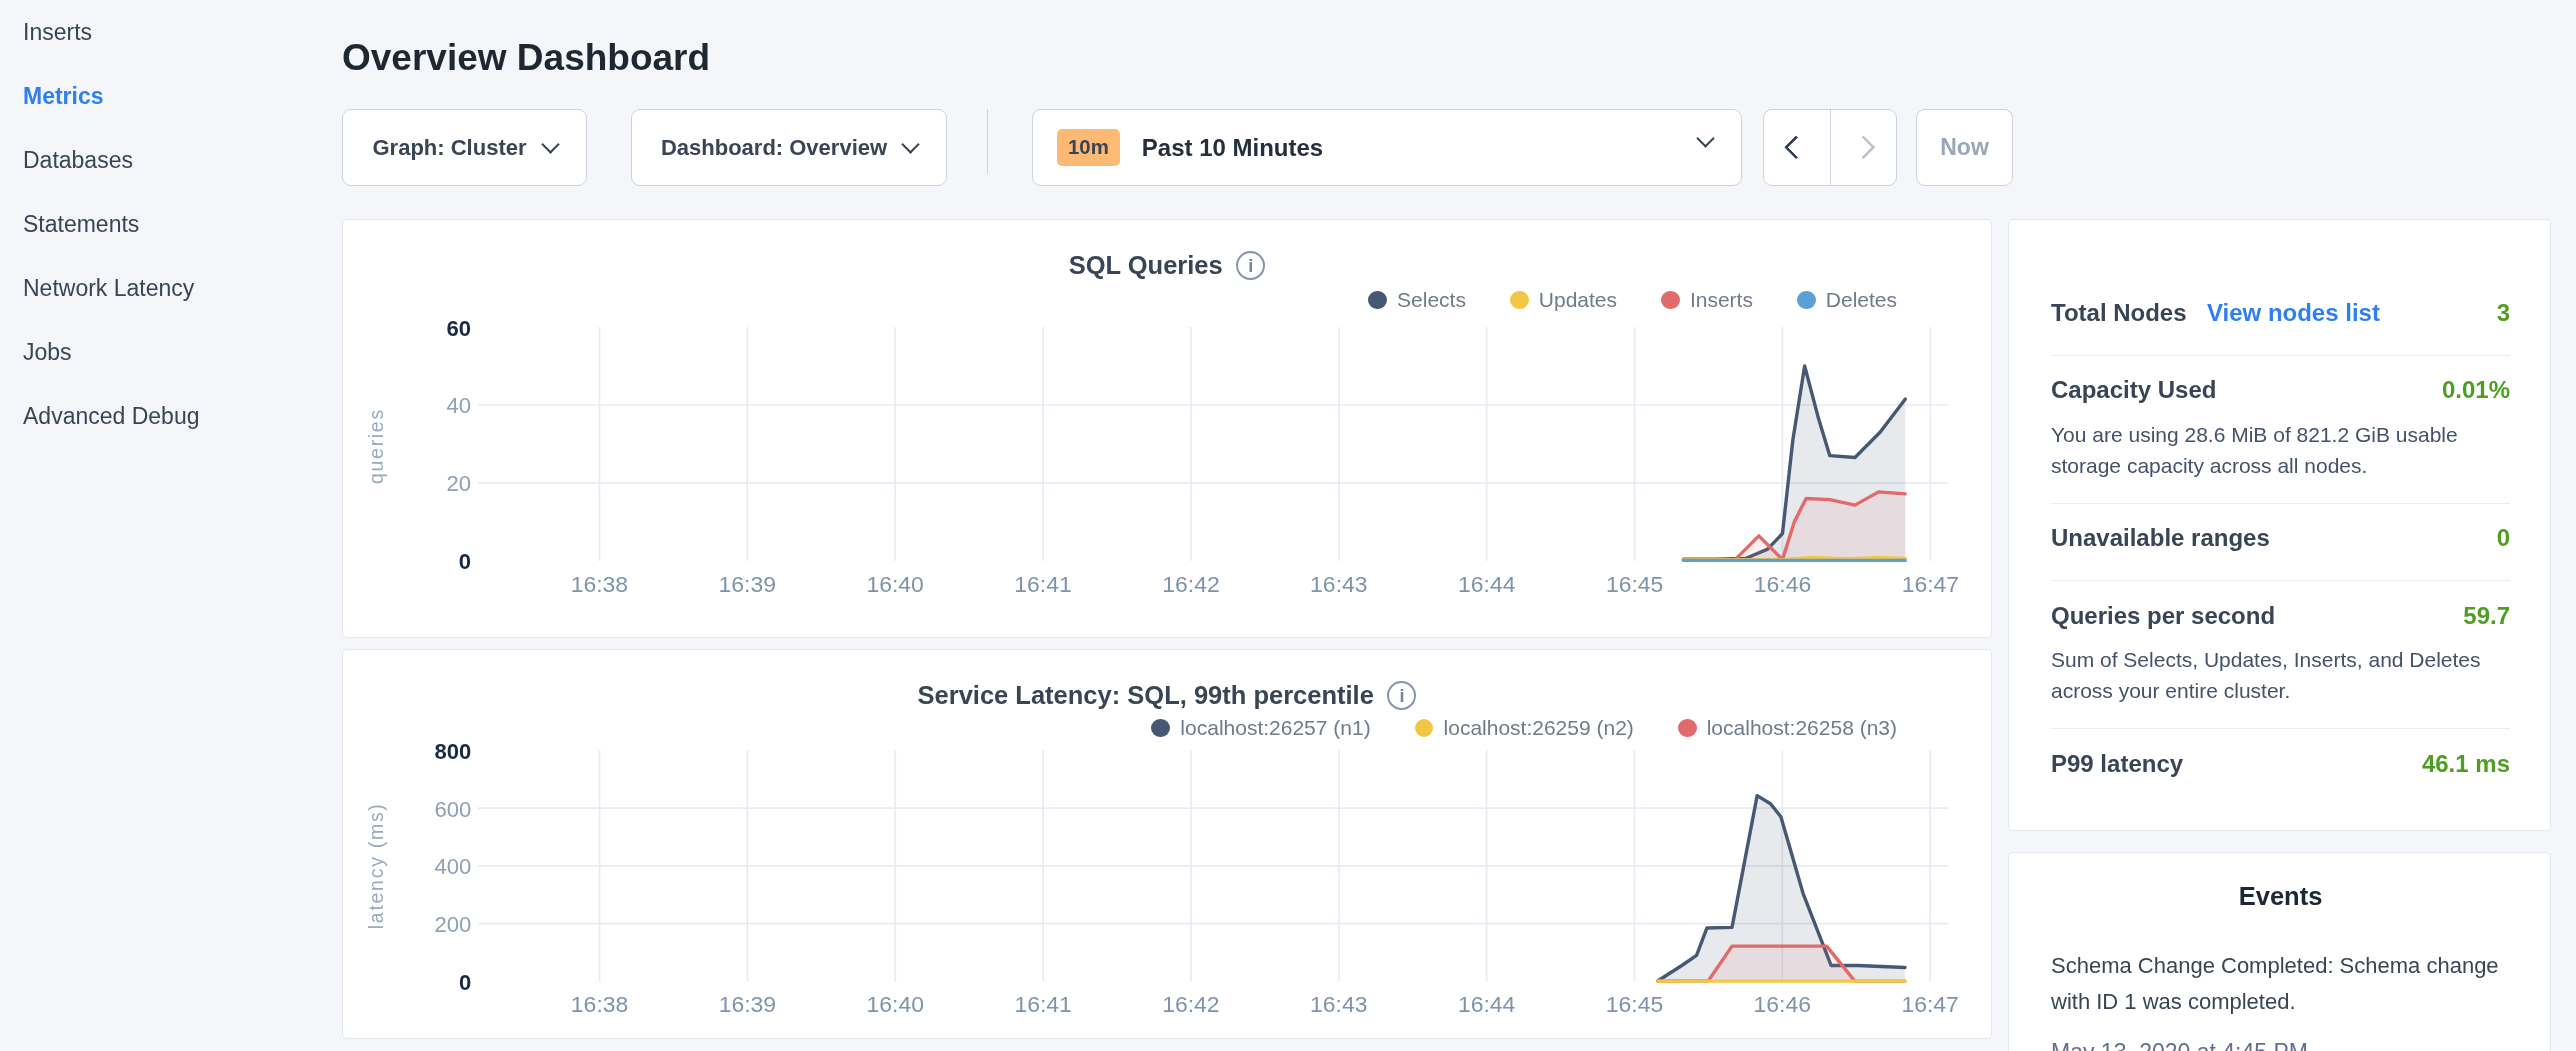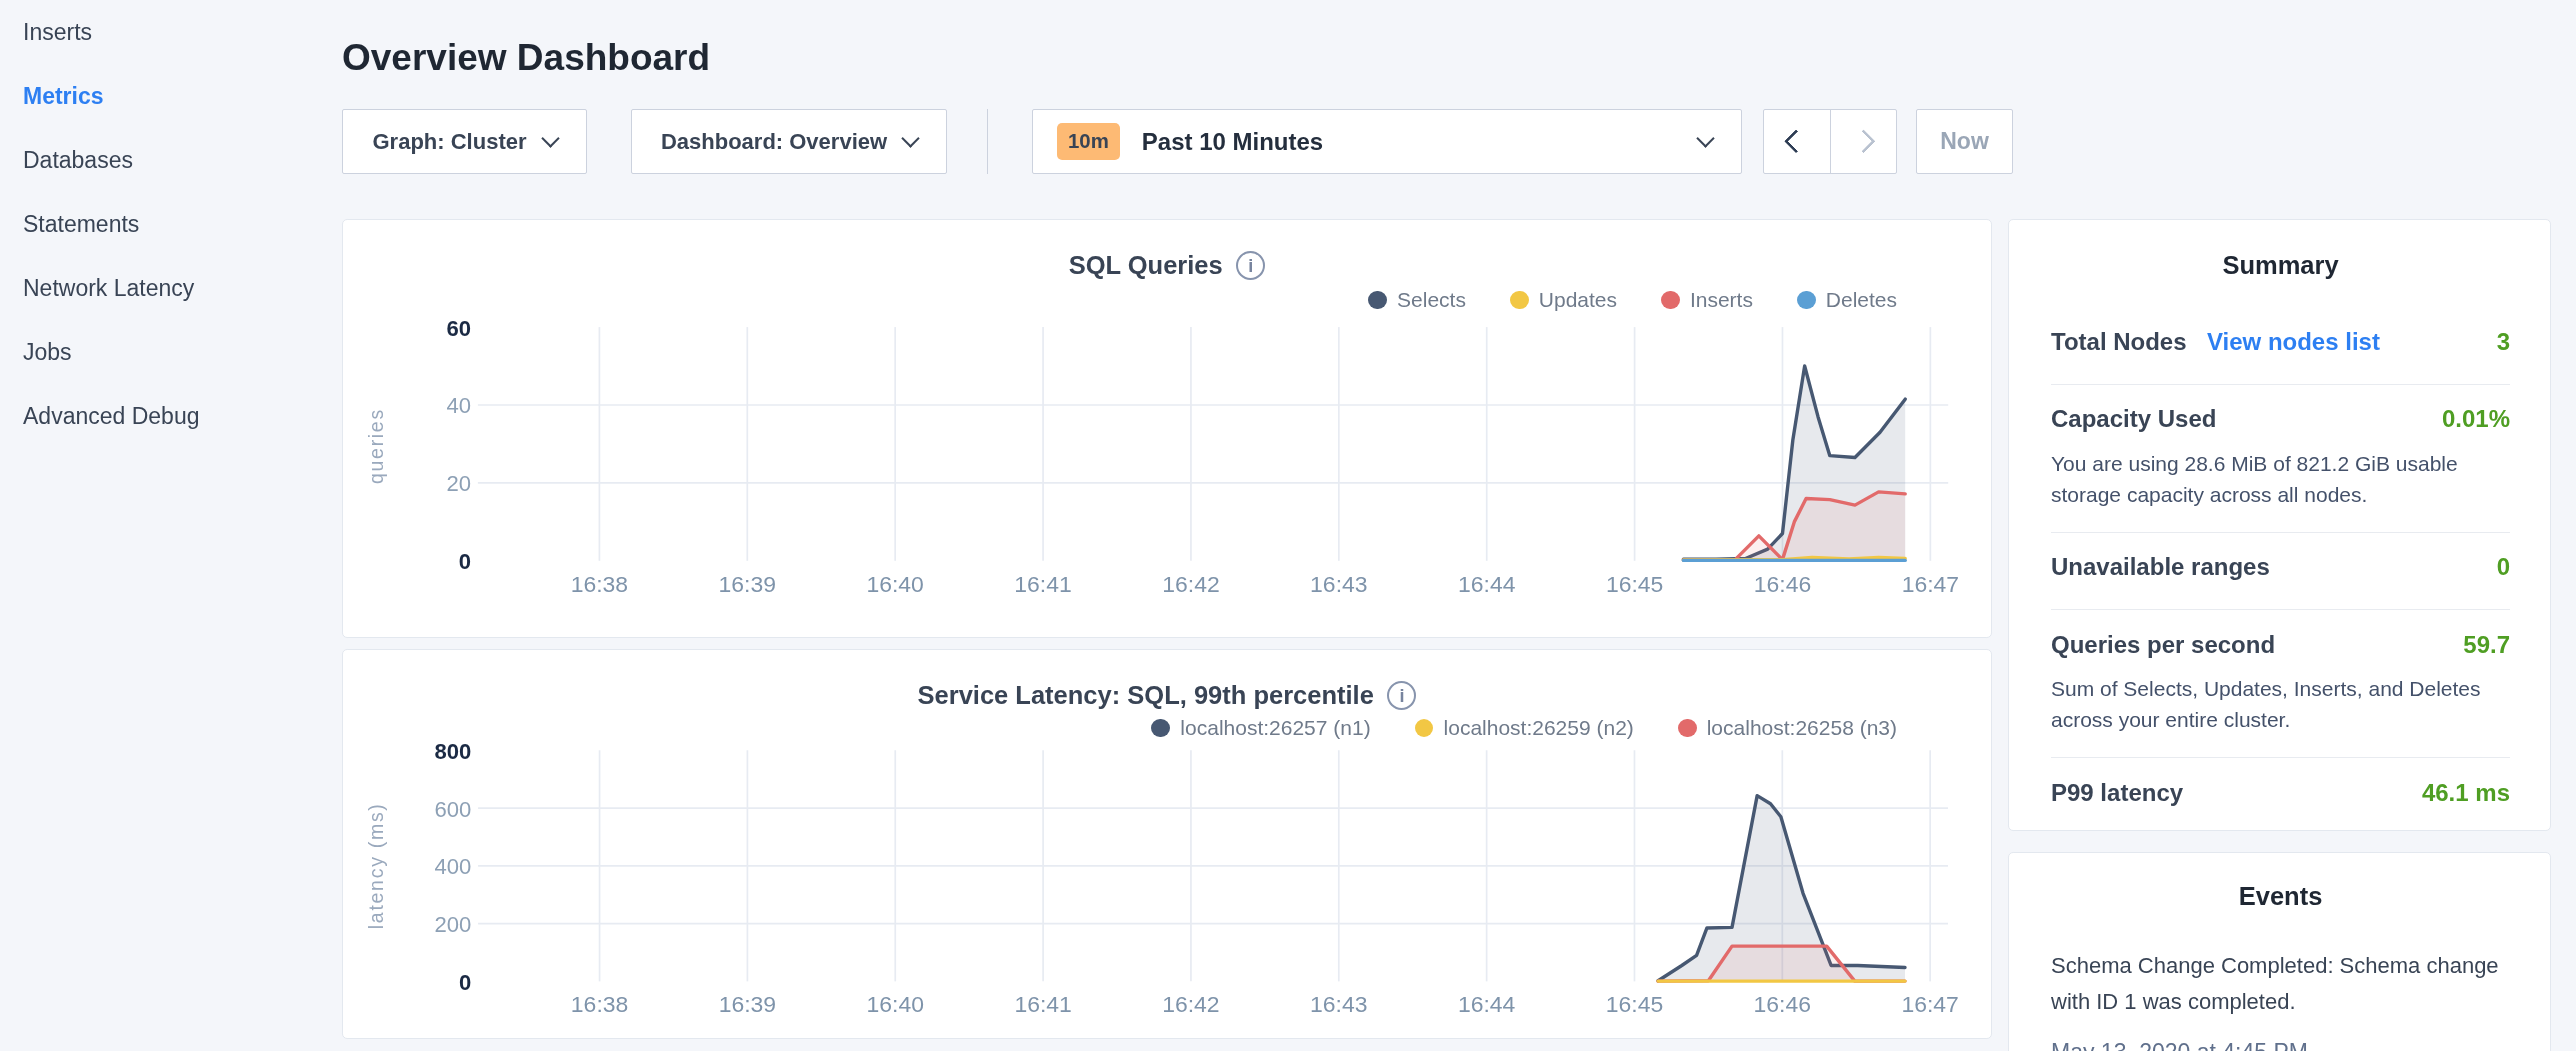--- a/index.html
+++ b/index.html
@@ -14,21 +14,21 @@
   .sidebar ul{list-style:none;margin:0;padding:0}
   .sidebar li{
     padding-left:23px;margin-bottom:37px;font-size:23px;color:#394455;
     font-weight:400;cursor:pointer;white-space:nowrap;
   }
   .sidebar li.active{color:#2d7ff2;font-weight:700}
   
   .page-title{position:absolute;left:342px;top:12px;font-size:37px;font-weight:600;color:#1f2733}
   
   .tb-btn{
-    position:absolute;top:109px;height:65px;background:#fff;border:0.9px solid #ccd2de;border-radius:2px;
+    position:absolute;top:109px;height:77px;background:#fff;border:0.9px solid #ccd2de;border-radius:9px;
     box-sizing:border-box;display:flex;align-items:center;justify-content:center;cursor:pointer;
   }
   .dd-label{font-size:22px;font-weight:700;color:#394455}
   .chev{display:inline-block;width:11px;height:11px;border-right:2.6px solid #394455;border-bottom:2.6px solid #394455;transform:rotate(45deg);margin-left:17px;margin-top:-6.8px}
   .tb-divider{position:absolute;left:987px;top:109px;width:0.9px;height:65px;background:#ccd2de}
   .time-btn{left:1032px;width:710px;justify-content:flex-start;padding:0 24px}
   .time-badge{background:#fdba74;border-radius:5.1px;padding:6.8px 11px;font-size:20.4px;font-weight:700;color:#394455;margin-right:22px}
   .time-label{font-size:24px;font-weight:700;color:#242e3d}
   .time-btn .chev{position:absolute;right:29px;top:29px;border-color:#394455}
   .arrow-group{left:1763px;width:134px;padding:0}
@@ -230,21 +230,20 @@
         <span class="legend-label">localhost:26259 (n2)</span>
       </span>
       <span class="legend-item">
         <span class="legend-dot" style="background: rgb(226, 106, 106);"></span>
         <span class="legend-label">localhost:26258 (n3)</span>
       </span>
     </div>
 </div>
 
 <div class="card summary-card">
-  <div class="panel-title">Summary</div>
   <div class="summary-rows" id="summary-rows">
       <div class="sum-row">
         <span class="sum-label">Total Nodes</span>
         <span class="sum-link">View nodes list</span>
         <span class="sum-value">3</span>
       </div>
       <hr class="sum-divider">
       <div class="sum-row">
         <span class="sum-label">Capacity Used</span>
         <span class="sum-value">0.01%</span>

